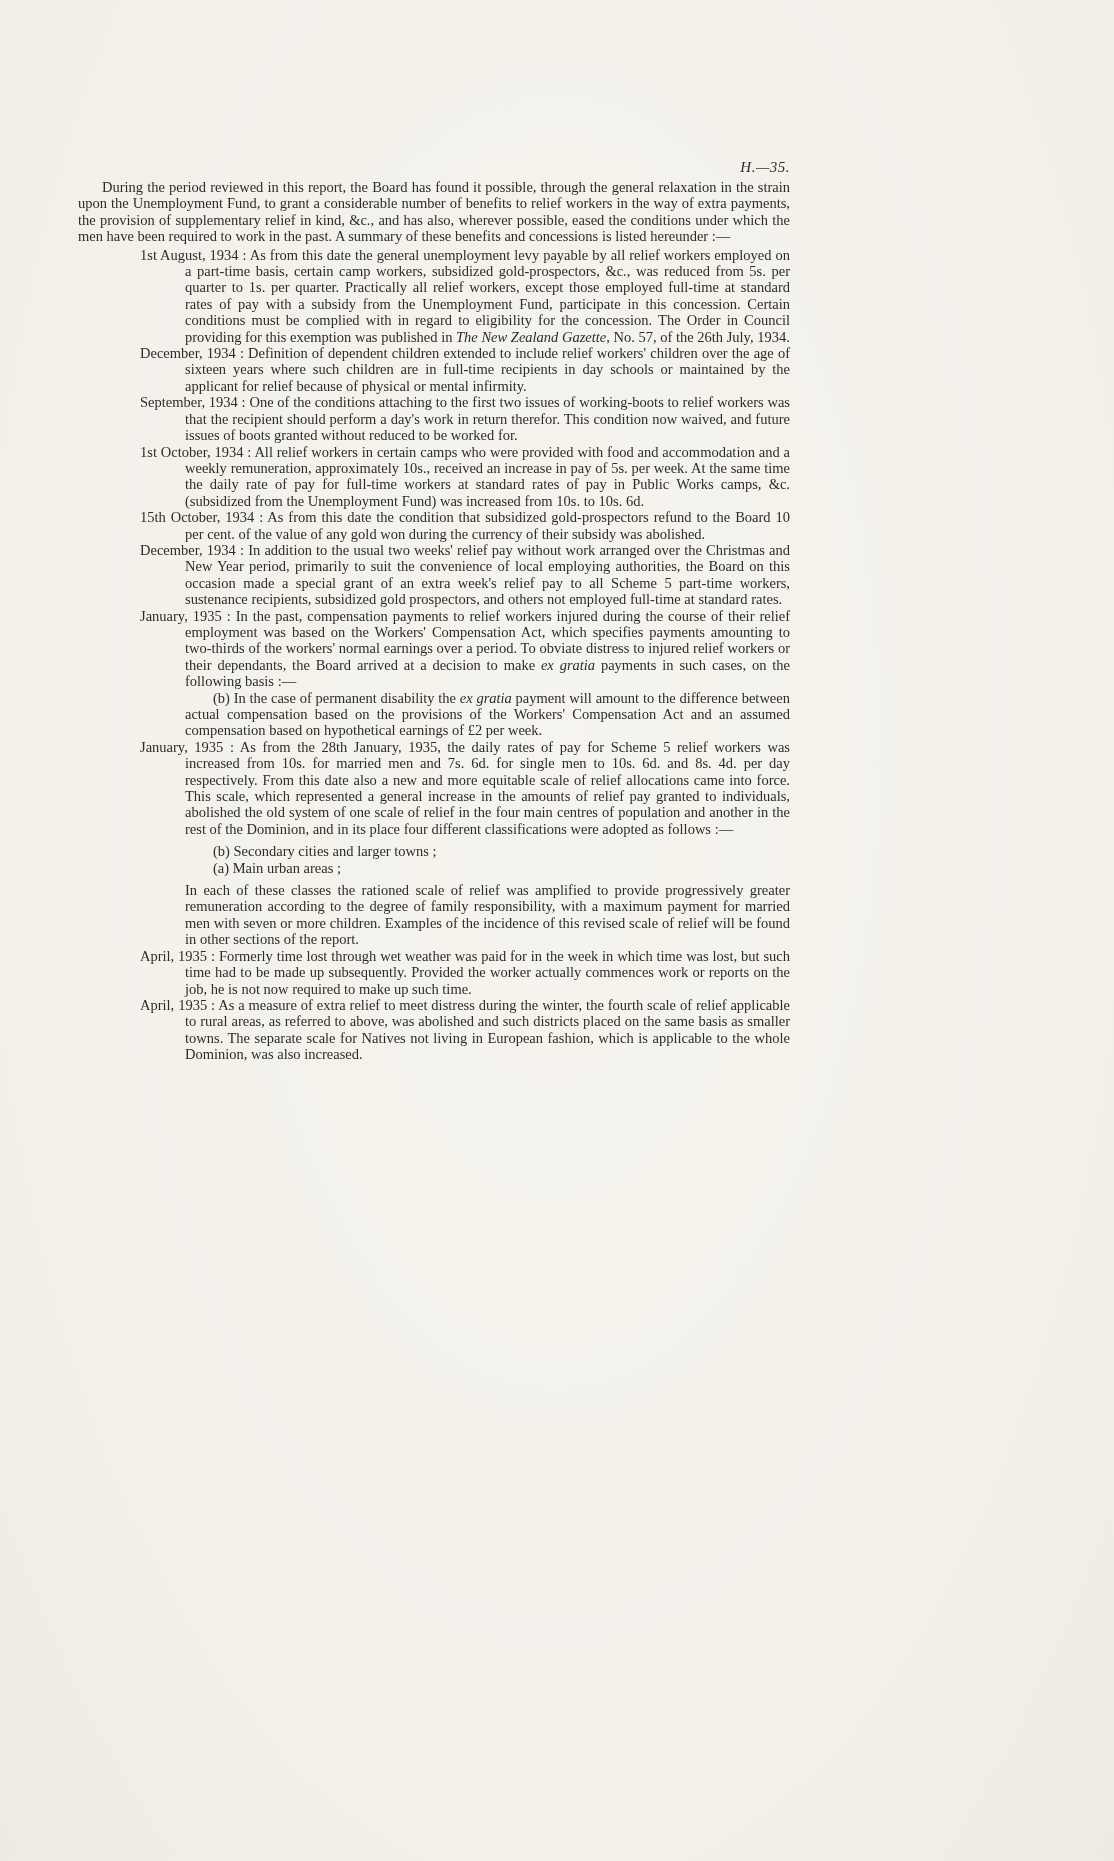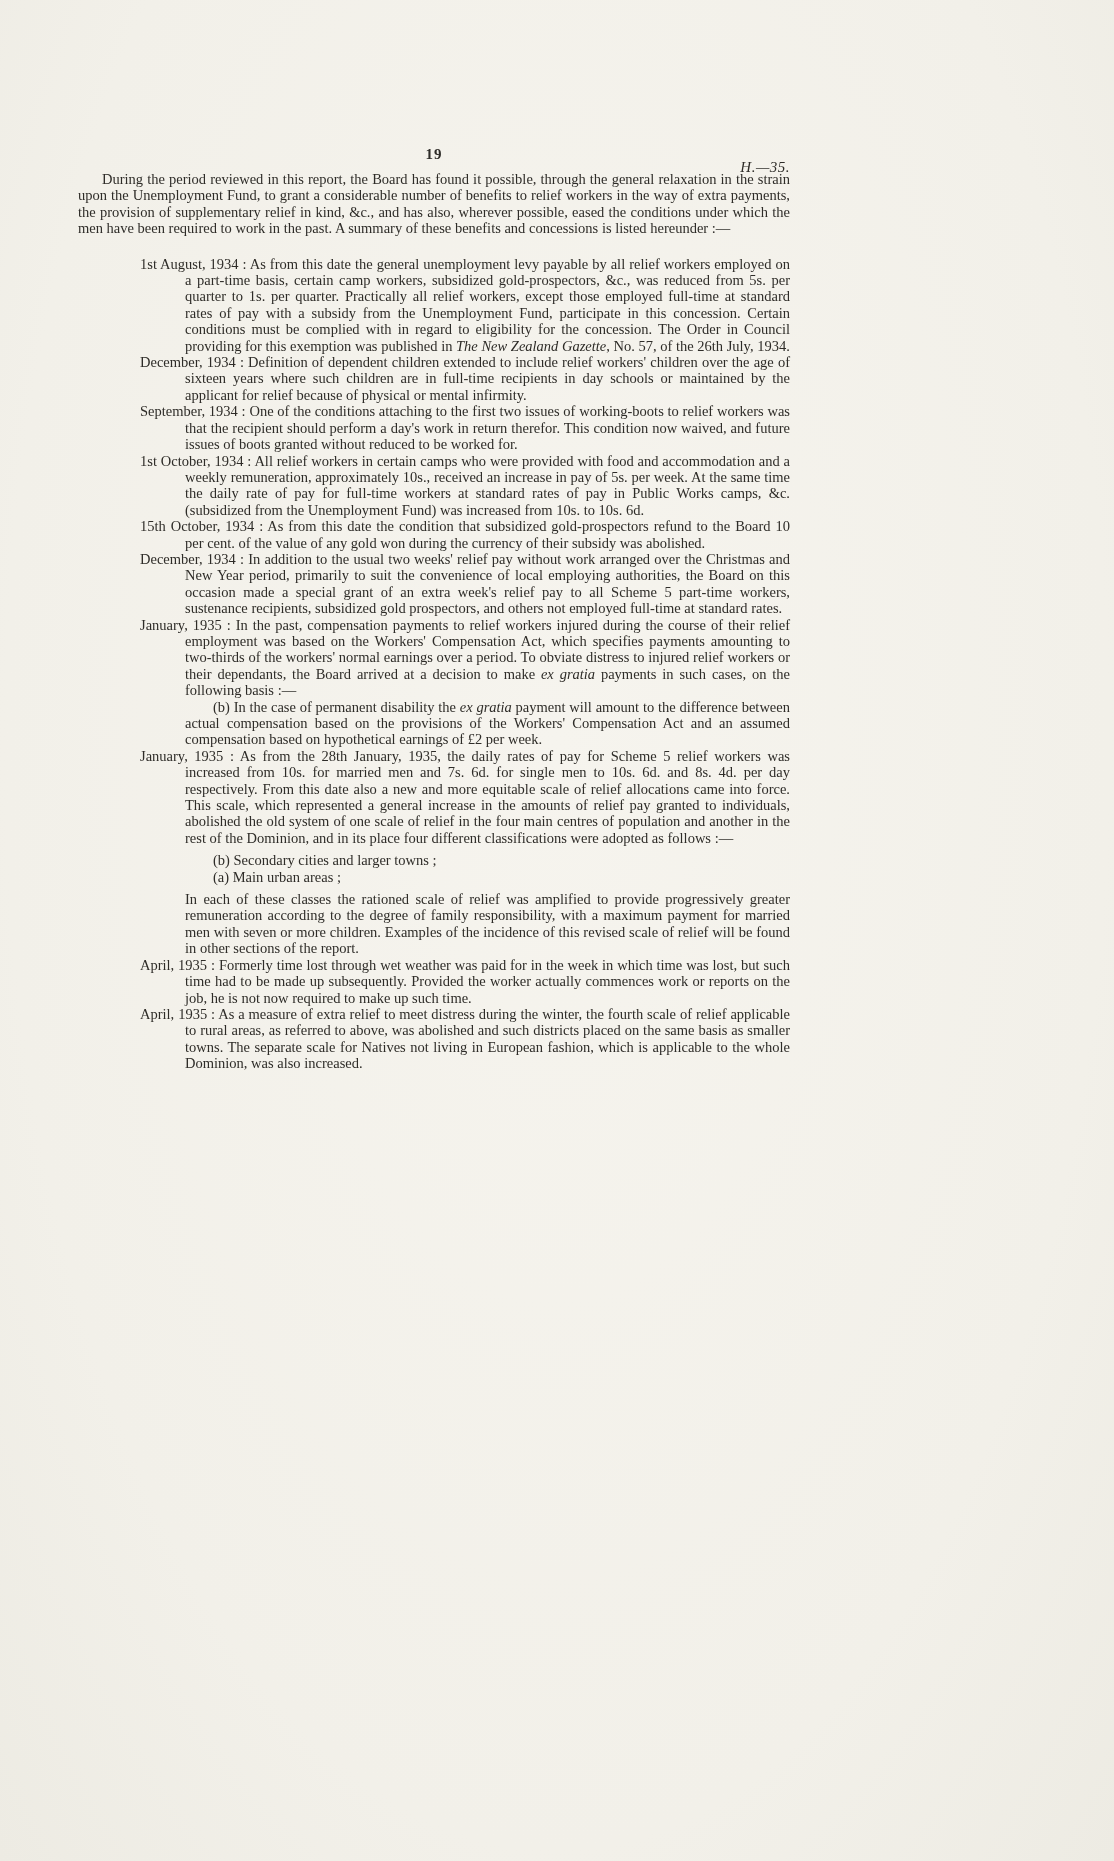--- a/index.html
+++ b/index.html
@@ -46,27 +46,27 @@
   .doc-title {
     margin-top: 16px;
     text-align: center;
     font-weight: bold;
     font-size: 15px;
     line-height: 19px;
     letter-spacing: 0.2px;
   }
   .title-line2 { word-spacing: 5px; }
   .intro {
-    margin-top: 3px;
+    margin-top: 11px;
     font-size: 14.5px;
     line-height: 16.4px;
     text-align: justify;
     text-indent: 24px;
   }
-  .entries { margin-top: 19px; }
+  .entries { margin-top: 2px; }
   .entry, .subpara, .after-para, .list-item {
     font-size: 14.5px;
     line-height: 16.4px;
     text-align: justify;
   }
   .hang {
     padding-left: 107px;
     text-indent: -45px;
   }
   .subpara {
@@ -84,21 +84,20 @@
   }
   .ital { font-style: italic; }
 </style>
 </head>
 <body>
 
 <div class="sheet">
   <div class="content">
 
     <div class="page-header">
-      <span class="pagenum">19</span>
       <span class="docref">H.—35.</span>
     </div>
 
 
     <p class="intro">During the period reviewed in this report, the Board has found it possible, through the general relaxation in the strain upon the Unemployment Fund, to grant a considerable number of benefits to relief workers in the way of extra payments, the provision of supplementary relief in kind, &amp;c., and has also, wherever possible, eased the conditions under which the men have been required to work in the past.  A summary of these benefits and concessions is listed hereunder :—</p>
 
     <div class="entries">
 
       <p class="entry hang"><span class="elabel">1st August, 1934 :</span> <span>As from this date the general unemployment levy payable by all relief workers employed on a part-time basis, certain camp workers, subsidized gold-prospectors, &amp;c., was reduced from 5s. per quarter to 1s. per quarter.  Practically all relief workers, except those employed full-time at standard rates of pay with a subsidy from the Unemployment Fund, participate in this concession.  Certain conditions must be complied with in regard to eligibility for the concession.  The Order in Council providing for this exemption was published in </span><i class="ital">The New Zealand Gazette</i><span>, No. 57, of the 26th July, 1934.</span></p>
 

